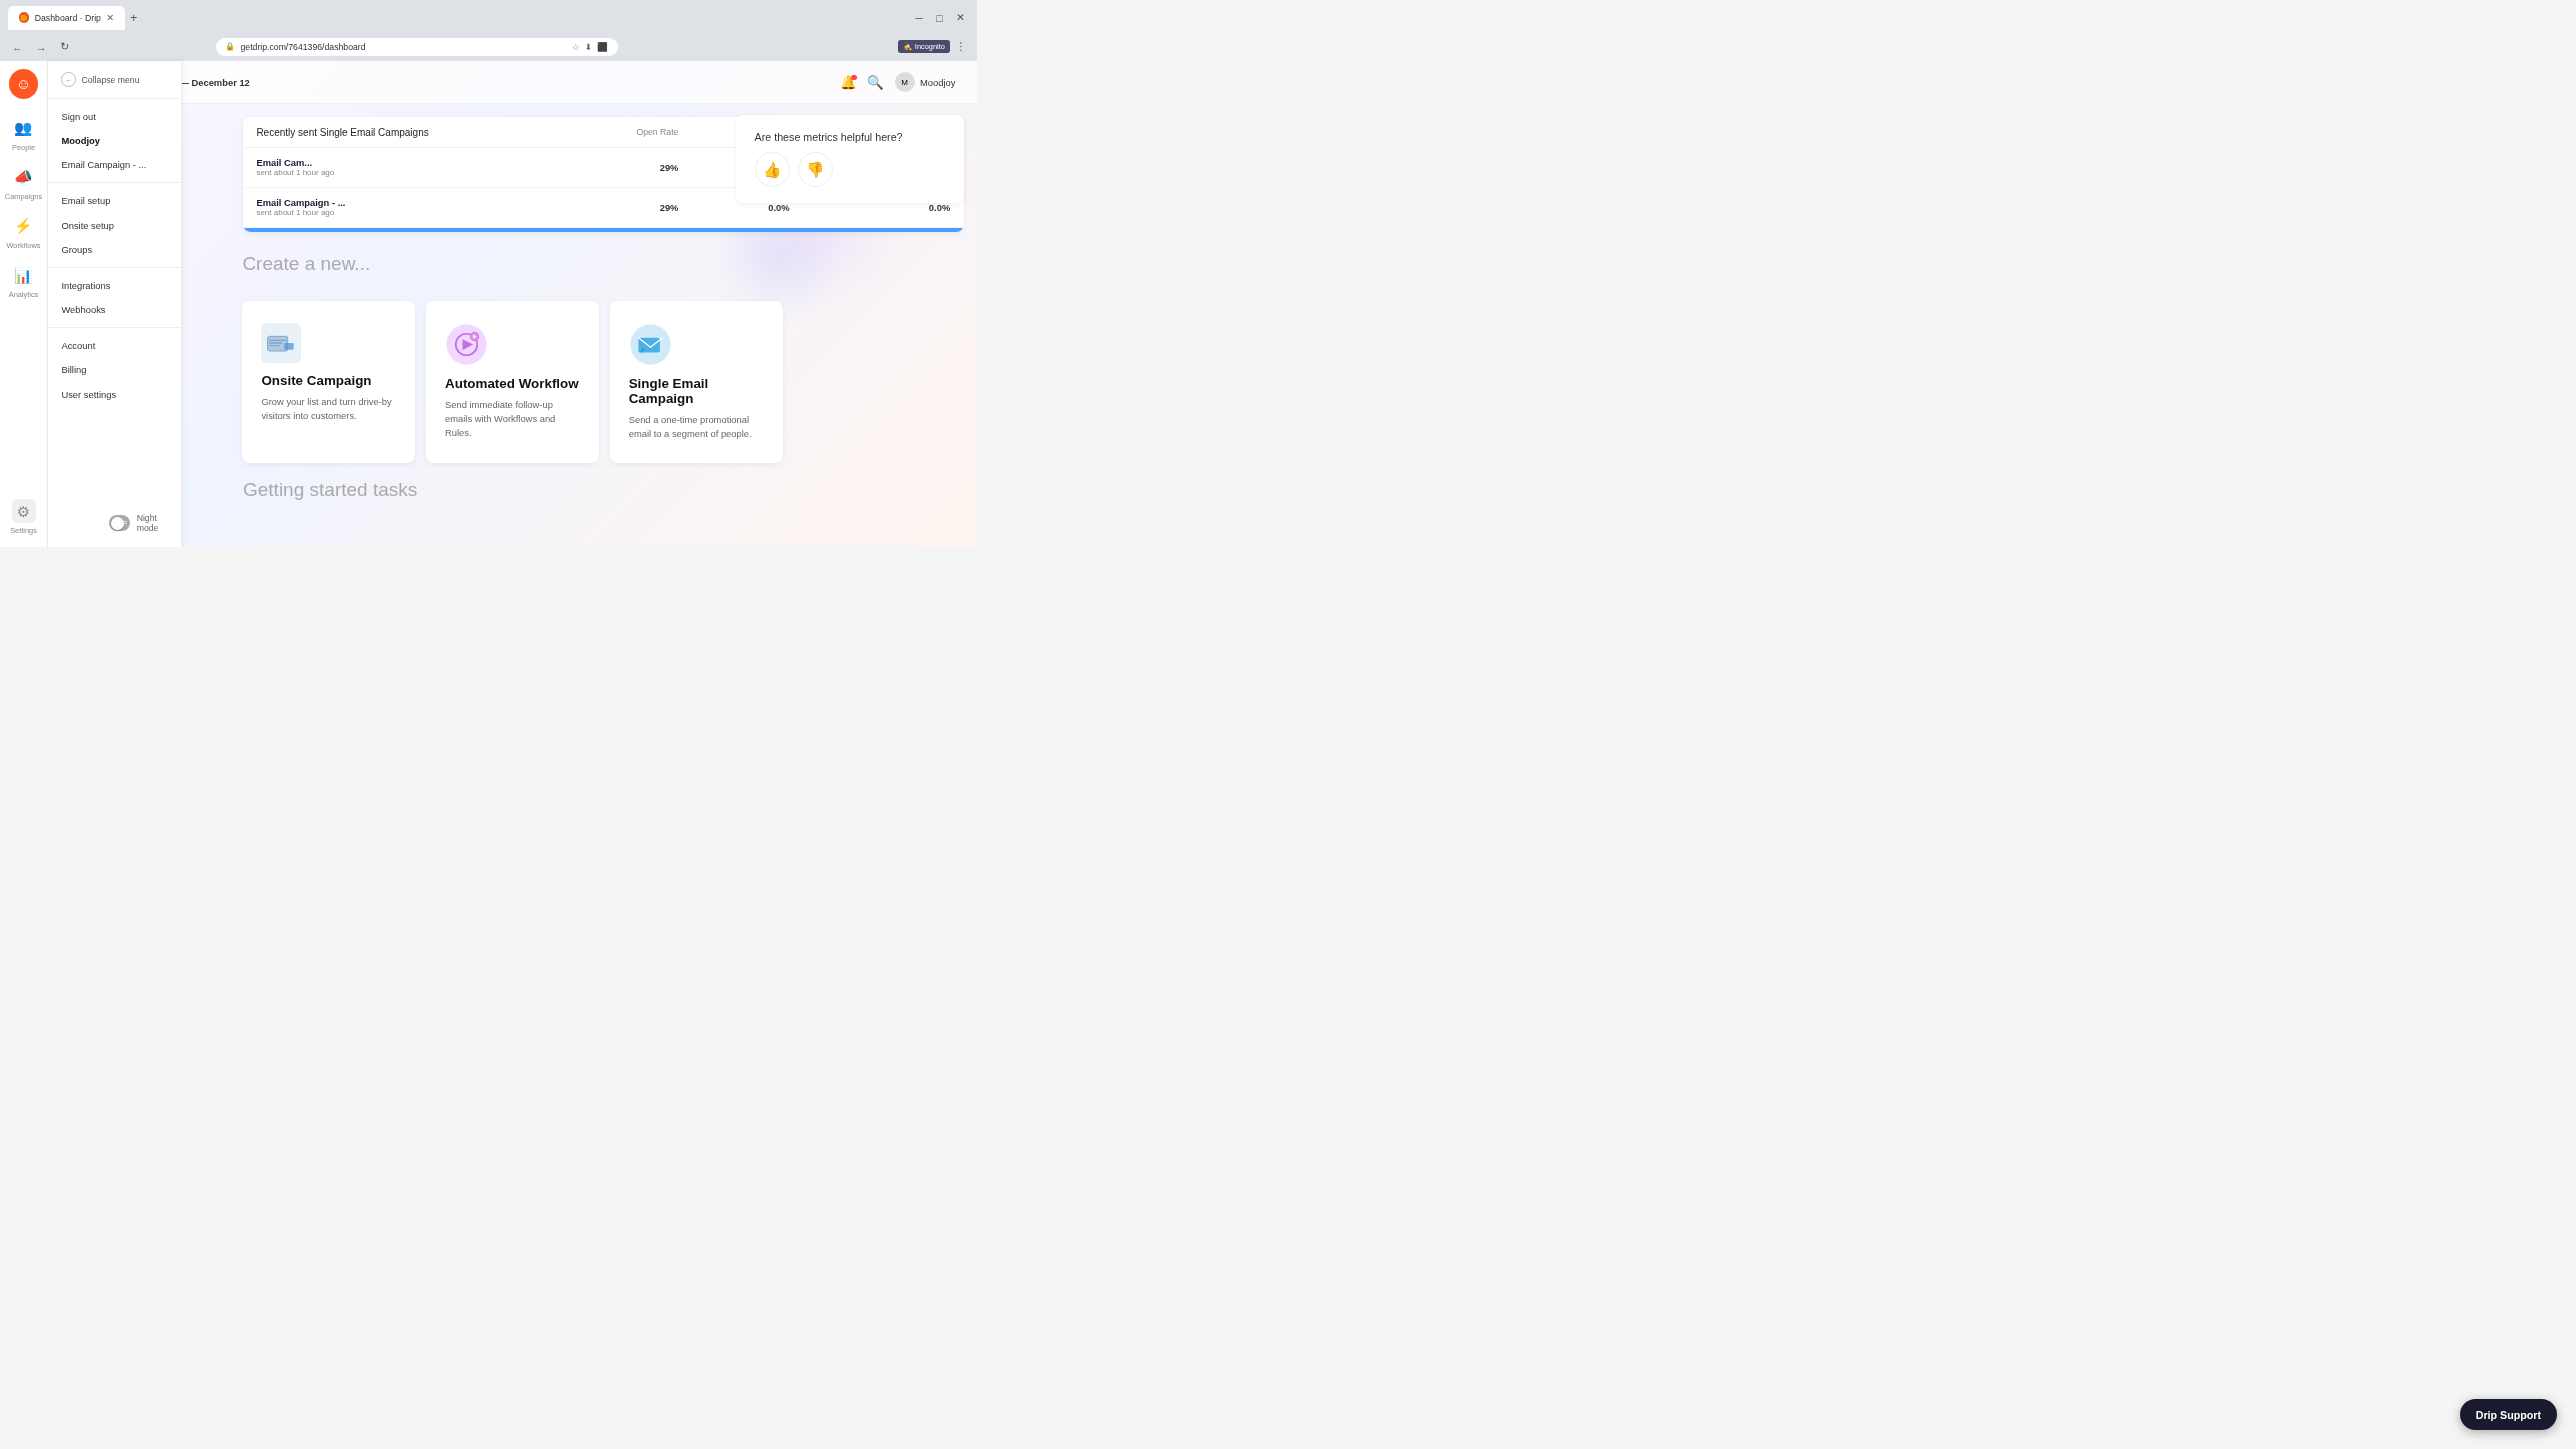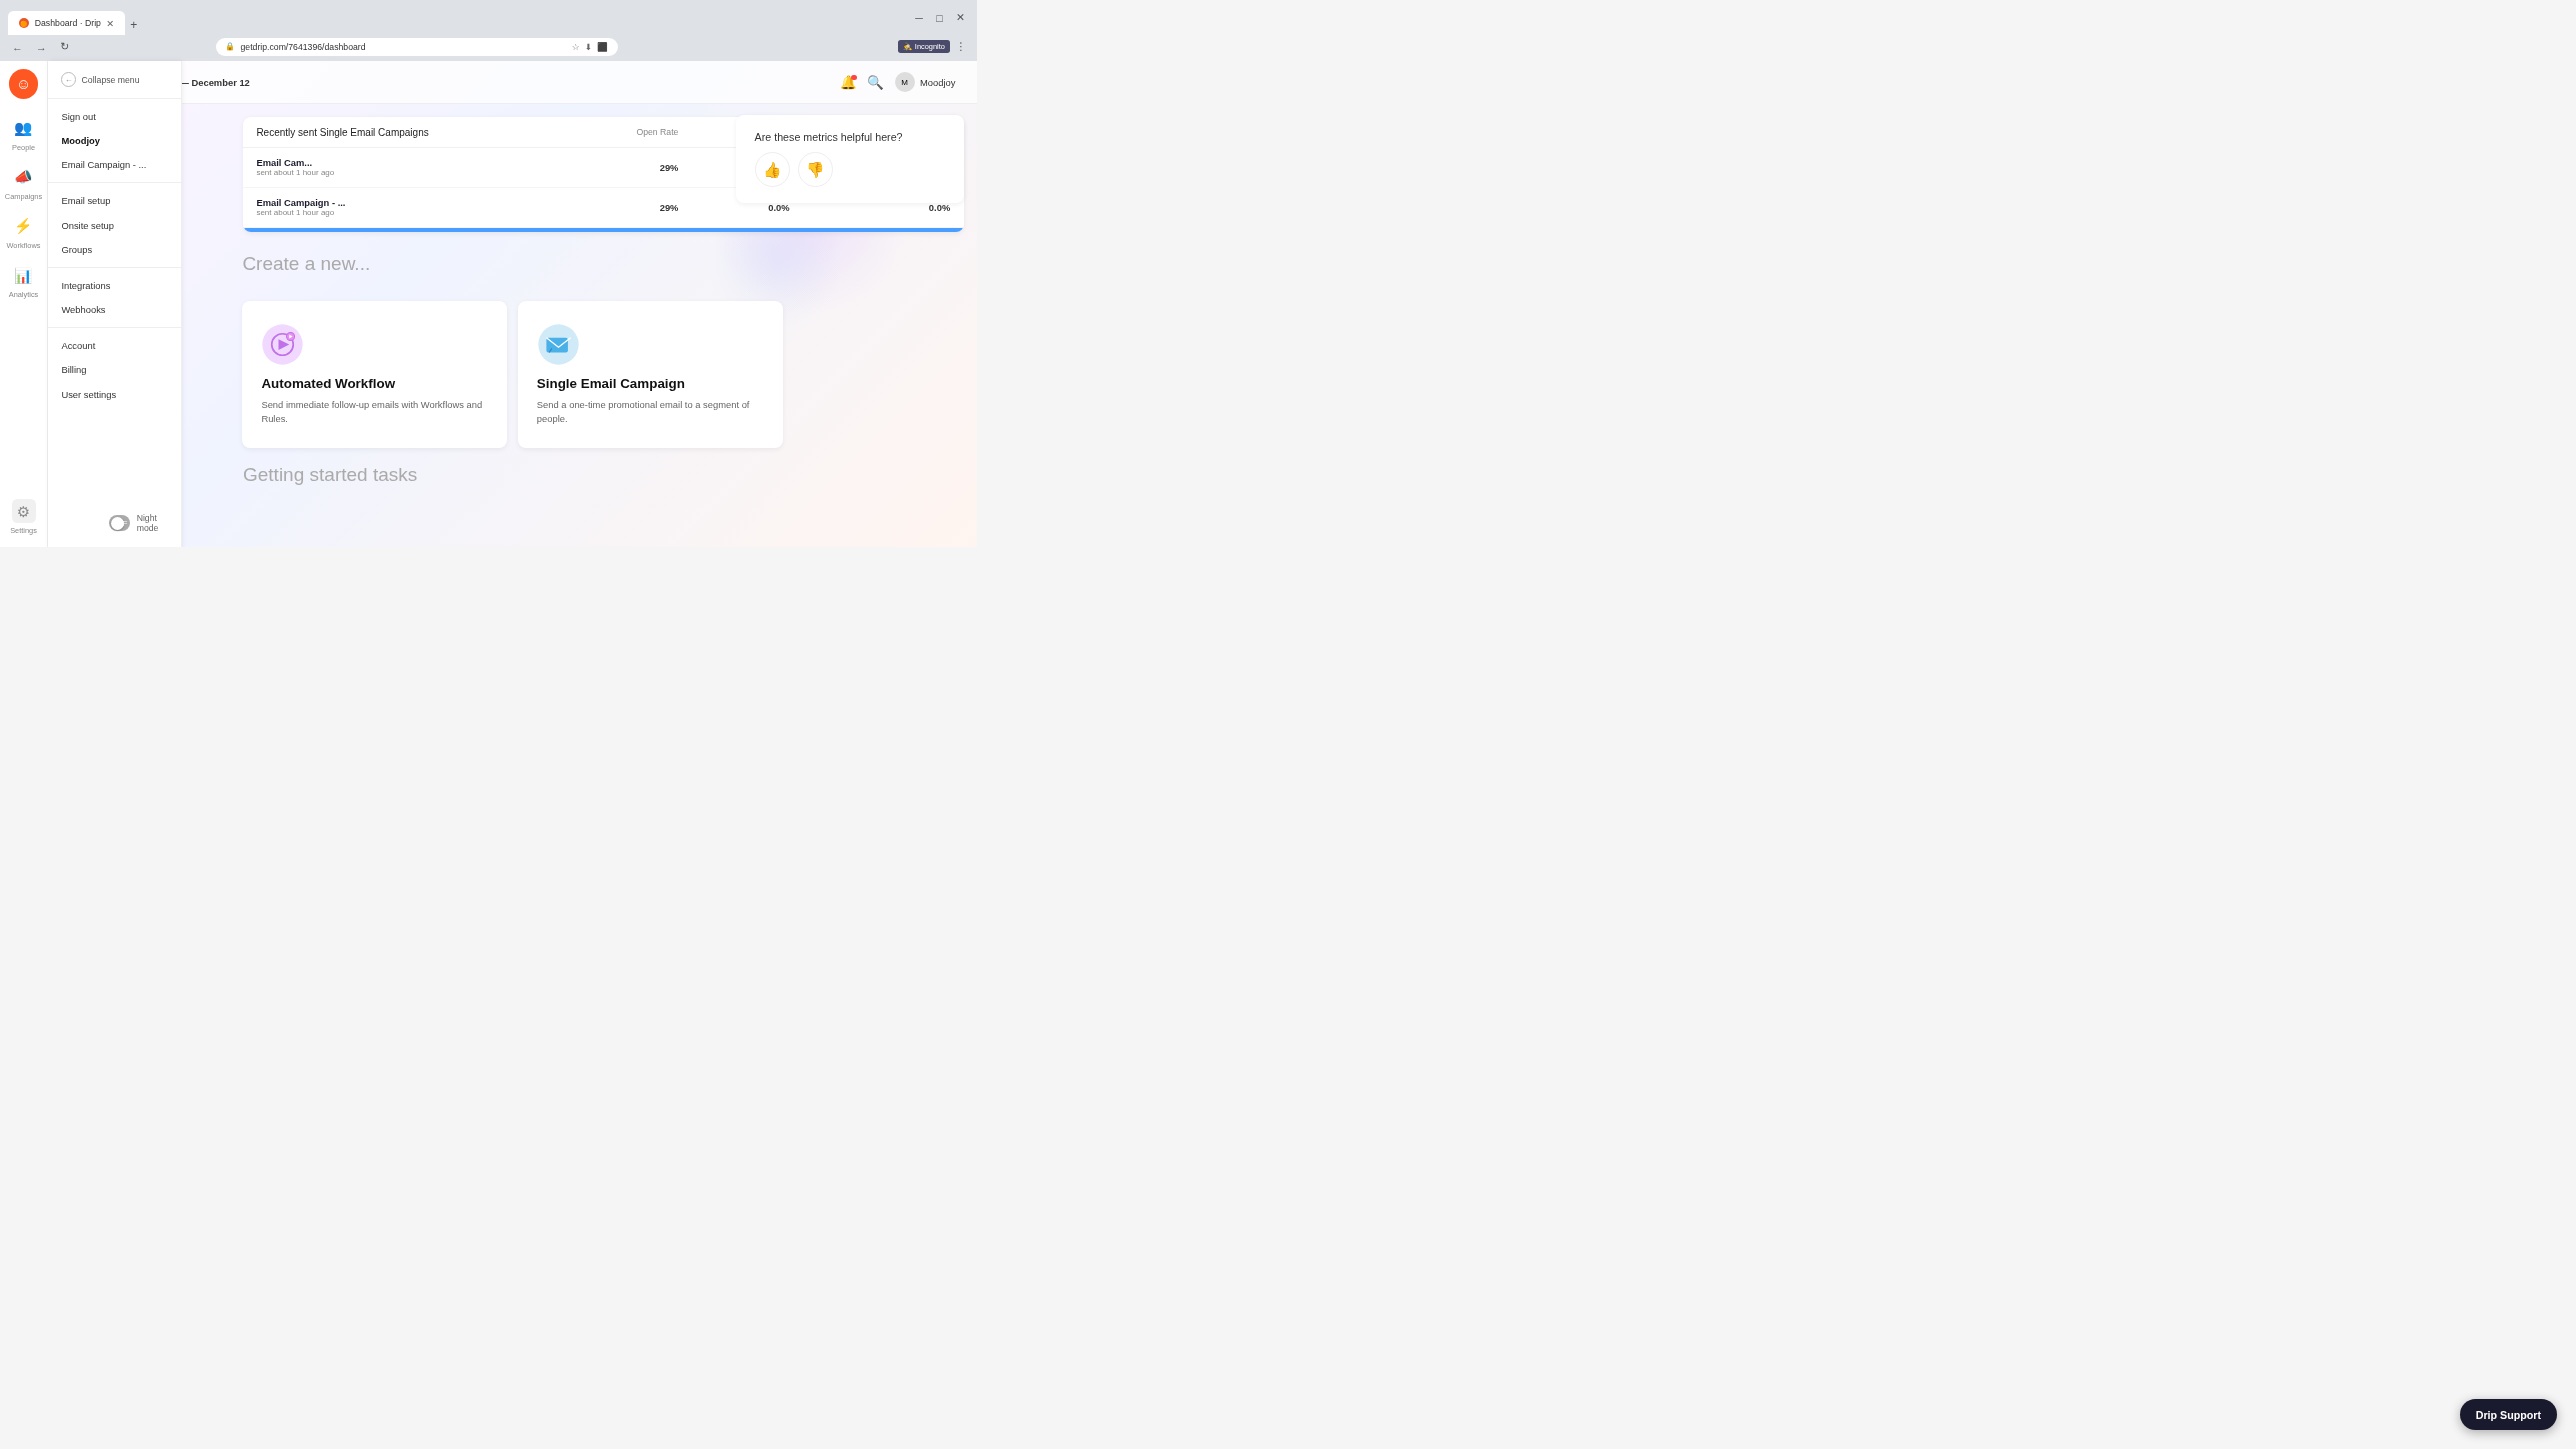--- a/index.html
+++ b/index.html
@@ -1,20 +1,20 @@
 <!DOCTYPE html>
 <html style="font-size:10.7px"><head>
   <meta charset="utf-8">
   <style>
     * { box-sizing: border-box; margin: 0; padding: 0; }
     body { font-family: -apple-system, BlinkMacSystemFont, 'Segoe UI', sans-serif; background: #f5f5f5; overflow: hidden; width: 977px; height: 547px; position: relative; }
 
     
     .browser-chrome { background: #dee1e6; height: 35px; display: flex; align-items: center; padding: 0 8px; gap: 5.4px; }
-    .tab-bar { display: flex; align-items: flex-end; height: 100%; }
+    .tab-bar { display: flex; align-items: center; height: 100%; }
     .tab { background: #fff; border-radius: 5.4px 5.4px 0 0; padding: 5.4px 10.7px; display: flex; align-items: center; gap: 5.4px; font-size: 8.7px; color: #333; height: 24px; min-width: 107px; }
     .tab-favicon { width: 10.7px; height: 10.7px; background: #e8552a; border-radius: 50%; display: flex; align-items: center; justify-content: center; font-size: 6px; color: white; }
     .tab-close { margin-left: auto; color: #666; cursor: pointer; font-size: 9.4px; }
     .new-tab-btn { background: none; border: none; font-size: 12px; color: #555; cursor: pointer; padding: 2.7px 5.4px; }
 
     
     .address-bar-row { background: #dee1e6; padding: 2.7px 8px 5.4px; display: flex; align-items: center; gap: 5.4px; }
     .nav-btn { background: none; border: none; color: #555; font-size: 10.7px; cursor: pointer; padding: 2.7px 4px; border-radius: 2.7px; }
     .address-bar { flex: 1; background: #fff; border-radius: 13.4px; padding: 4px 9.4px; font-size: 8.7px; color: #333; display: flex; align-items: center; gap: 5.4px; max-width: 402px; margin: 0 auto; }
     .address-text { flex: 1; }
@@ -312,20 +312,34 @@
           <button class="metric-btn">
             <span>👎</span>
           </button>
         </div>
       </div>
 
       <div style="margin-top: 21.5px; padding: 0 13.4px;">
         <div class="create-title">Create a new...</div>
         <div class="create-cards">
 
+          <div class="create-card">
+            <div style="width: 40px; height: 40px; margin-bottom: 10.7px;">
+              <svg viewBox="0 0 60 60" xmlns="http://www.w3.org/2000/svg">
+                <rect width="60" height="60" rx="8" fill="#e8f0f8"></rect>
+                <rect x="10" y="20" width="30" height="22" rx="3" fill="#b0c8e0" stroke="#7fa8c8" stroke-width="1.5"></rect>
+                <rect x="12" y="25" width="26" height="2" rx="1" fill="#7fa8c8"></rect>
+                <rect x="12" y="29" width="20" height="2" rx="1" fill="#7fa8c8"></rect>
+                <rect x="12" y="33" width="16" height="2" rx="1" fill="#7fa8c8"></rect>
+                <rect x="35" y="30" width="14" height="10" rx="2" fill="#4a90d9" opacity="0.7"></rect>
+              </svg>
+            </div>
+            <div class="card-title">Onsite Campaign</div>
+            <div class="card-desc">Grow your list and turn drive-by visitors into customers.</div>
+          </div>
 
           <div class="create-card">
             <div style="width: 43px; height: 43px; margin-bottom: 10.7px;">
               <svg viewBox="0 0 64 64" xmlns="http://www.w3.org/2000/svg">
                 <circle cx="32" cy="32" r="30" fill="#f0d8ff"></circle>
                 <circle cx="32" cy="32" r="16" fill="none" stroke="#c070e8" stroke-width="2.5"></circle>
                 <polygon points="26,24 42,32 26,40" fill="#c070e8"></polygon>
                 <circle cx="44" cy="20" r="6" fill="#e890f0" stroke="#c070e8" stroke-width="1.5"></circle>
                 <polygon points="42,17 47,20 42,23" fill="white"></polygon>
               </svg>

